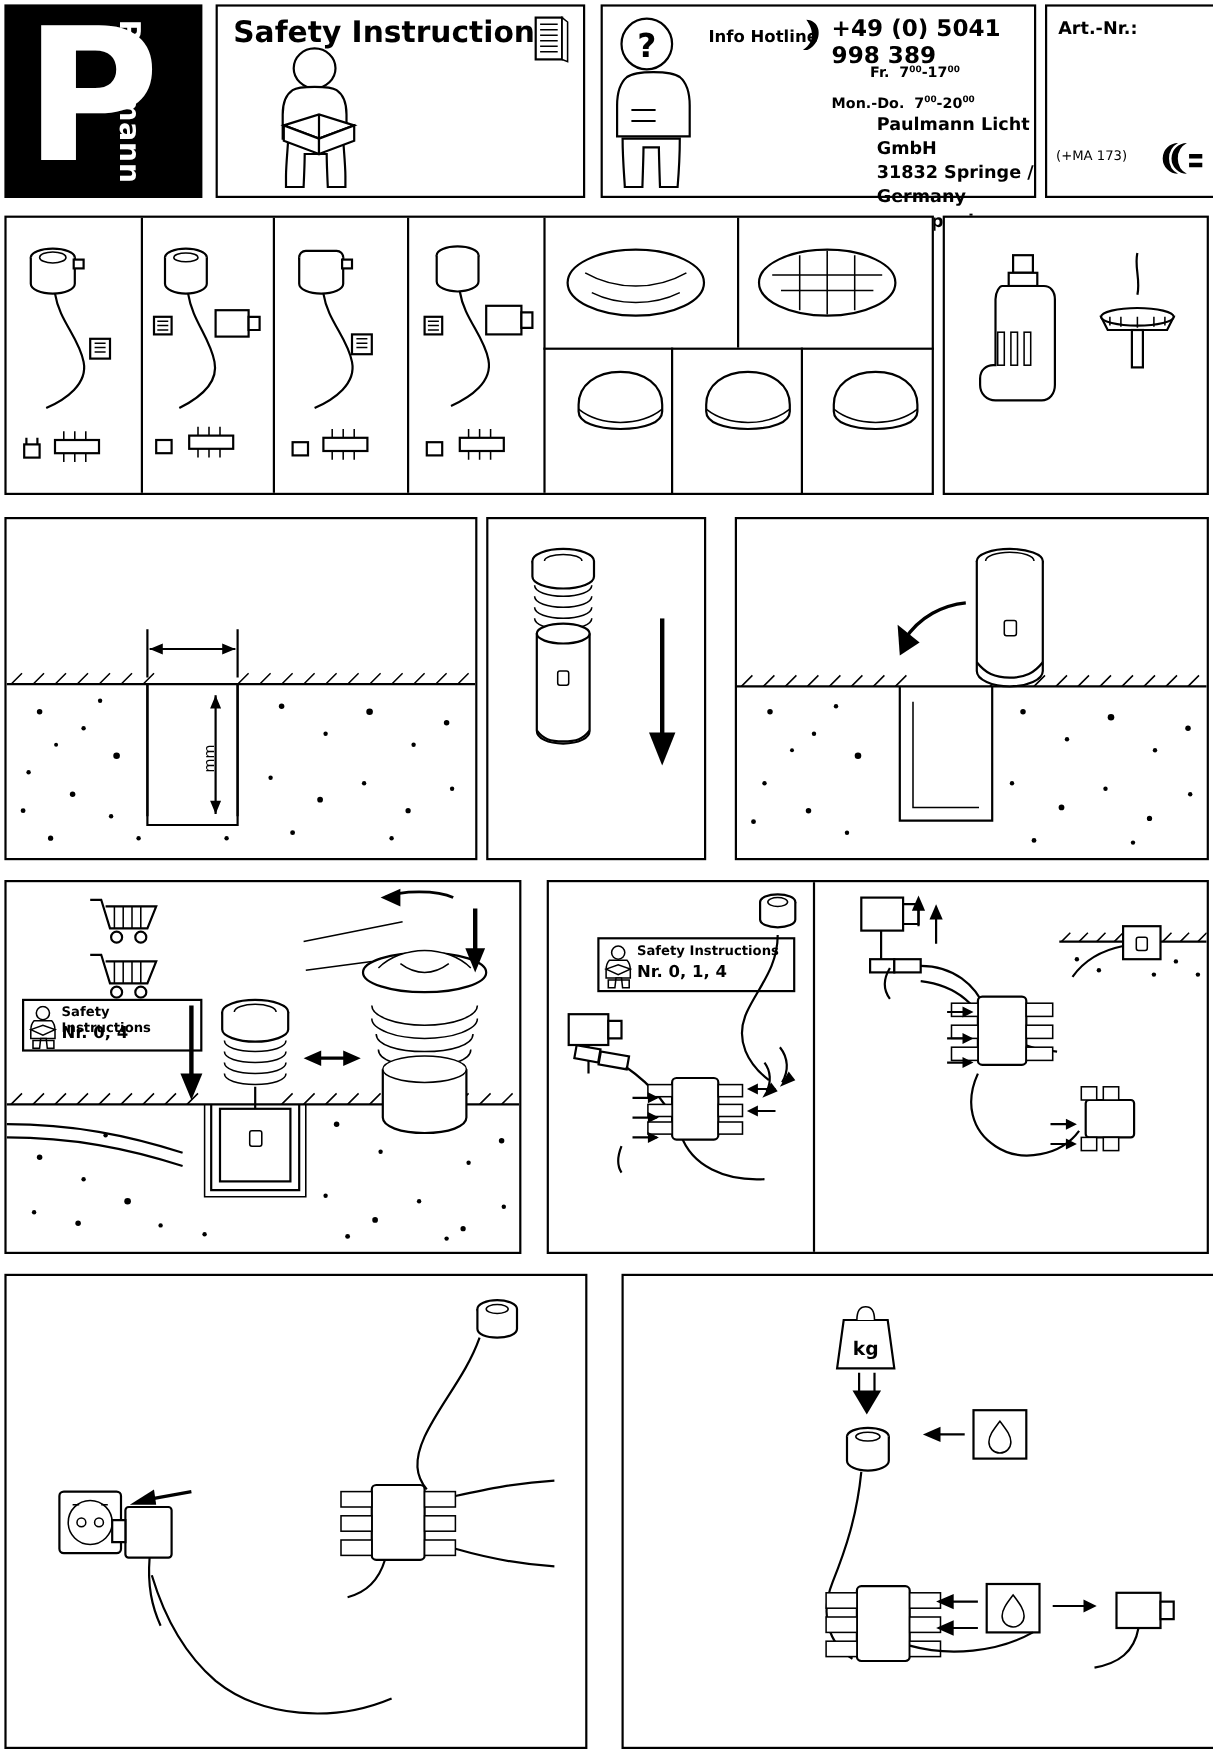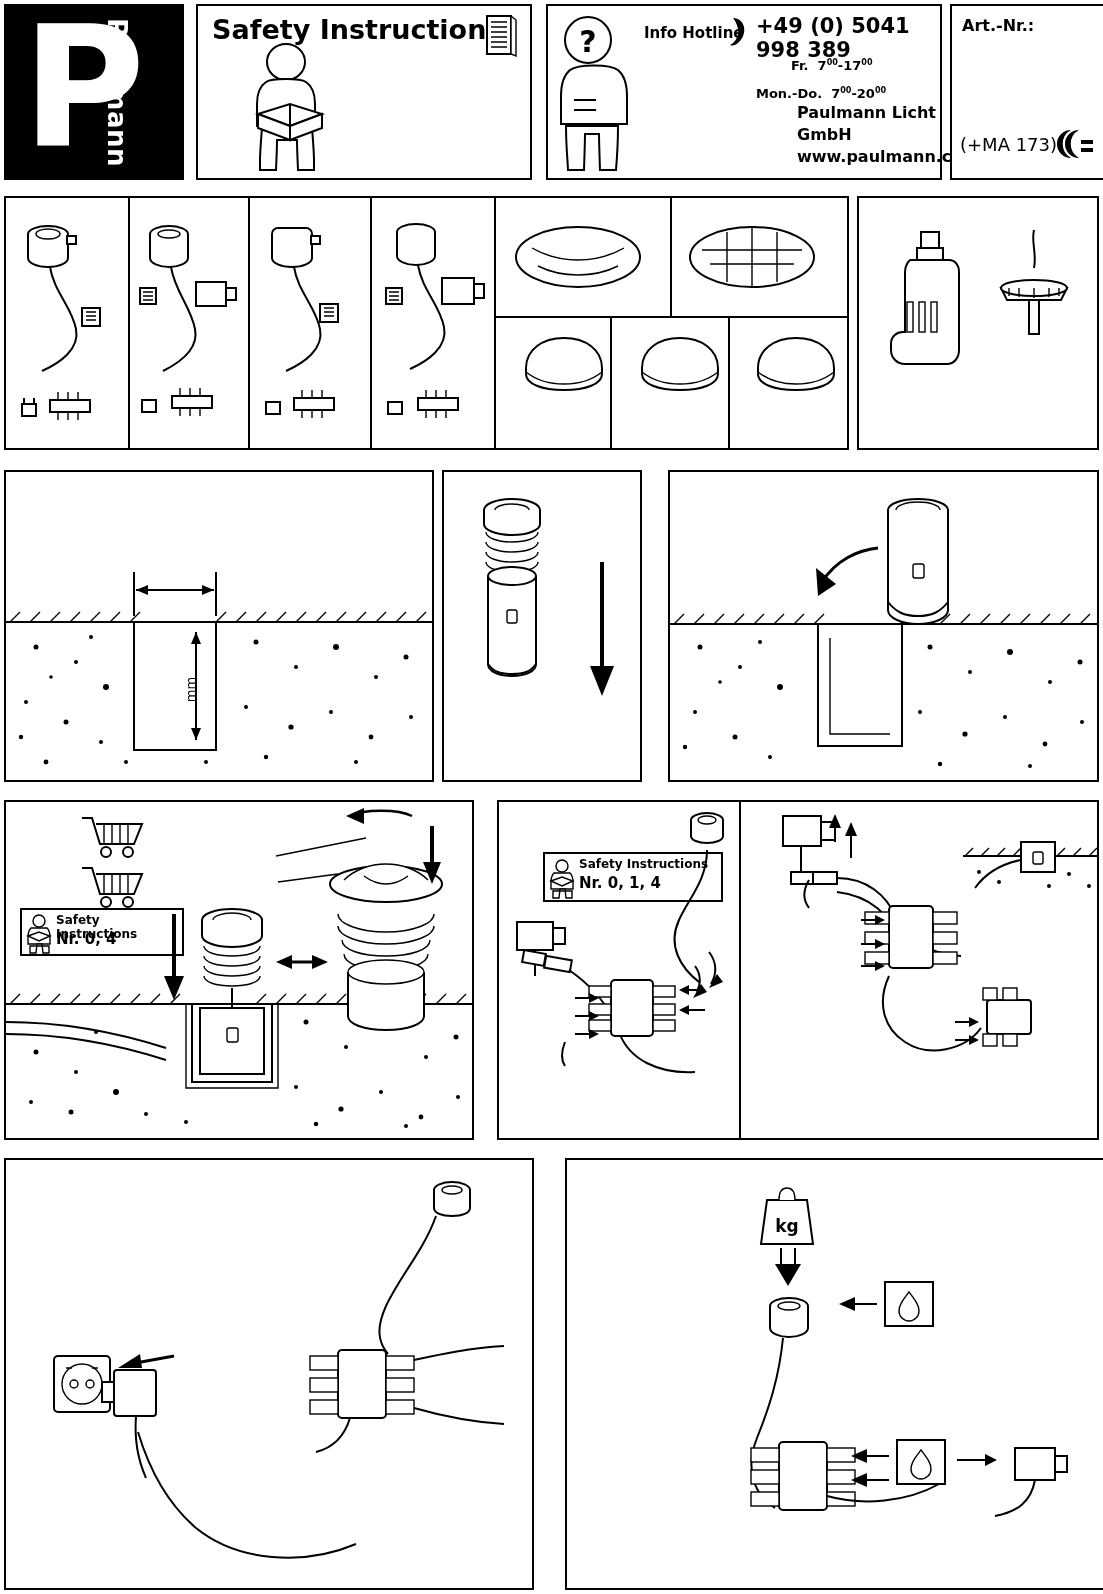--- a/index.html
+++ b/index.html
@@ -21,21 +21,21 @@
   #infobox{left:546px;top:4px;width:396px;height:176px;}
   #infobox .hotline{position:absolute;left:96px;top:18px;font-size:15px;font-weight:bold;}
   #infobox .phone{position:absolute;left:208px;top:8px;font-size:21px;font-weight:bold;}
   #infobox .hrs1{position:absolute;left:208px;top:36px;font-size:13px;font-weight:bold;margin-top:44px;}
   #infobox .hrs2{position:absolute;left:243px;top:52px;font-size:13px;font-weight:bold;}
   #infobox .addr{position:absolute;left:208px;top:96px;font-size:16px;font-weight:bold;line-height:22px;margin-left:41px;}
   sup{font-size:.62em;vertical-align:super;}
 
   #artbox{left:950px;top:4px;width:163px;height:176px;}
   #artbox .lbl{position:absolute;left:10px;top:10px;font-size:16px;font-weight:bold;}
-  #artbox .ma{position:absolute;left:8px;top:128px;font-size:18px;}
+  #artbox .ma{position:absolute;left:8px;top:128px;font-size:12px;}
   #ce{position:absolute;right:8px;top:122px;width:52px;height:32px;}
 
   
   #r2a{left:4px;top:196px;width:845px;height:254px;}
   .vdiv{position:absolute;top:0;width:0;height:100%;border-left:2px solid #000;}
   .hdiv{position:absolute;left:0;width:100%;height:0;border-top:2px solid #000;}
   #r2b{left:857px;top:196px;width:242px;height:254px;}
 
   
   #r3a{left:4px;top:470px;width:430px;height:312px;}
@@ -100,20 +100,21 @@
     </svg>
     <div class="hotline">Info Hotline</div>
     <svg style="position:absolute;left:181px;top:10px;" width="24" height="30" viewBox="0 0 24 30">
       <path class="fb" d="M4 2c6 0 10 4 11 9 1 6-1 11-5 15-4 4-7 4-9 3 4-2 7-6 8-11 1-6-2-12-5-16z"></path>
     </svg>
     <div class="phone">+49 (0) 5041 998 389</div>
     <div class="hrs1">Mon.-Do.&nbsp; 7<sup>00</sup>-20<sup>00</sup></div>
     <div class="hrs2">Fr.&nbsp; 7<sup>00</sup>-17<sup>00</sup></div>
     <div class="addr">
       <div>Paulmann Licht GmbH</div>
+      <div>31832 Springe / Germany</div>
       <div>www.paulmann.com</div>
     </div>
   </div>
 
   <div class="box" id="artbox">
     <div class="lbl">Art.-Nr.:</div>
     <div class="ma">(+MA 173)</div>
     <svg id="ce" viewBox="0 0 52 32">
       <path class="fb" d="M20 2a14 14 0 1 0 0 28 16 16 0 0 1 0-28z"></path>
       <path class="fb" d="M28 2a14 14 0 1 0 0 28 16 16 0 0 1 0-28z M30 12h12v4H30z M30 20h12v4H30z"></path>

